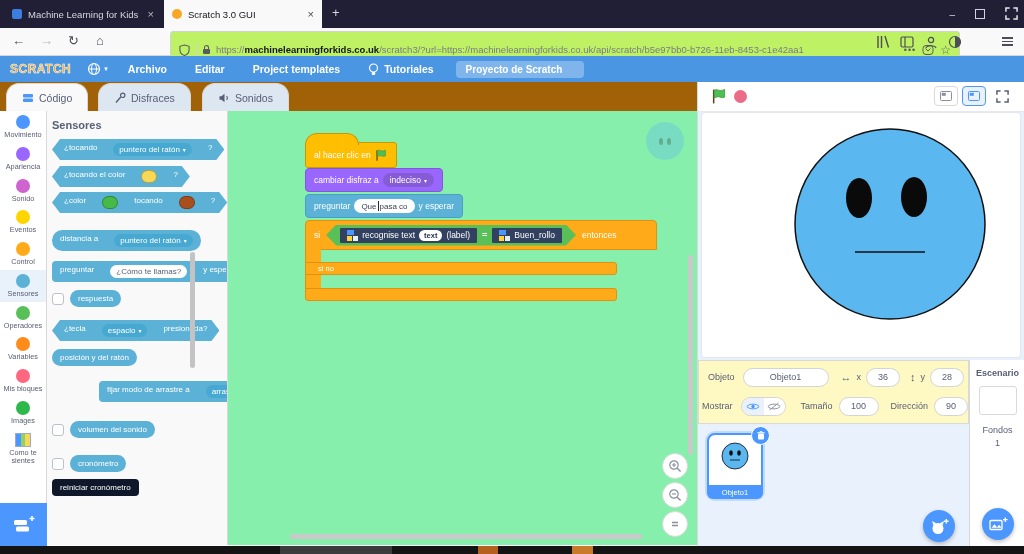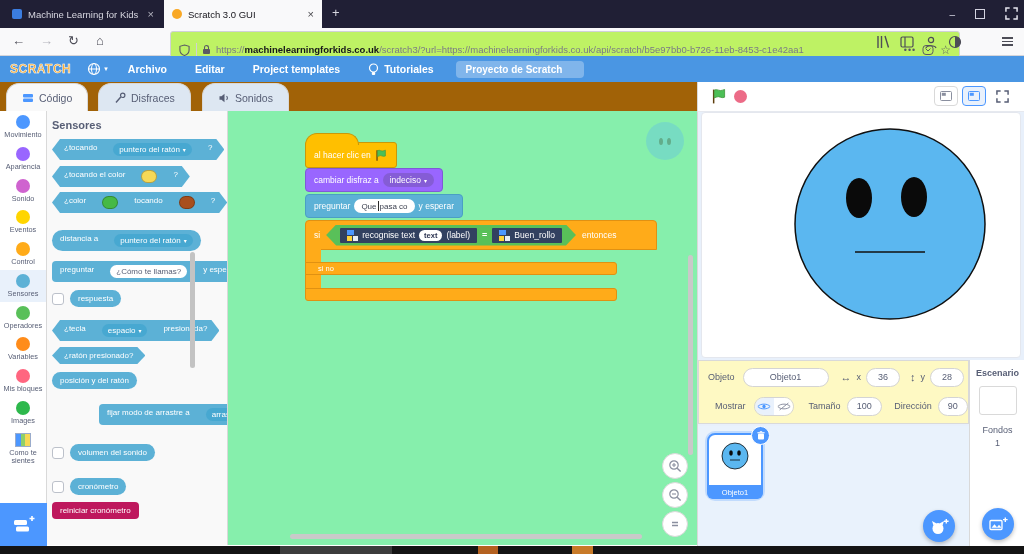--- a/index.html
+++ b/index.html
@@ -400,25 +400,20 @@
             <span class="bt">respuesta</span>
           </div>
         </div>
         <div class="prow" style="margin-top: 13px;">
           <div class="pb hex" style="background: rgb(92, 177, 214);">
             <span class="bt">¿tecla</span>
             <span class="bdd" style="background: rgb(71, 168, 209);">espacio<span class="bcaret">▾</span></span>
             <span class="bt">presionada?</span>
           </div>
         </div>
-        <div class="prow" style="margin-top: 6px;">
-          <div class="pb hex" style="background: rgb(92, 177, 214);">
-            <span class="bt">¿ratón presionado?</span>
-          </div>
-        </div>
         <div class="prow" style="margin-top: 8px;">
           <div class="pb oval" style="background: rgb(92, 177, 214);">
             <span class="bt">posición y del ratón</span>
           </div>
         </div>
         <div class="prow" style="margin-top: 15px; padding-left: 47px;">
           <div class="pb stack" style="background: rgb(92, 177, 214);">
             <span class="bt">fijar modo de arrastre a</span>
             <span class="bdd" style="background: rgb(71, 168, 209);">arrastrable<span class="bcaret">▾</span></span>
           </div>
@@ -429,21 +424,21 @@
             <span class="bt">volumen del sonido</span>
           </div>
         </div>
         <div class="prow" style="margin-top: 17px;">
           <span class="pcheck"></span>
           <div class="pb oval" style="background: rgb(92, 177, 214);">
             <span class="bt">cronómetro</span>
           </div>
         </div>
         <div class="prow" style="margin-top: 7px;">
-          <div class="pb stack" style="background: #be185d;">
+          <div class="pb stack" style="background: #0f172a;">
             <span class="bt">reiniciar cronómetro</span>
           </div>
         </div>
       </div>
   </div>
   <div class="pal-scrollbar"></div>
 
   <div class="canvas">
     <div class="watermark">
         <i></i>
@@ -546,21 +541,21 @@
         <span style="margin-left:9px">Objeto</span>
         <span class="pill" style="width:84px;margin-left:8px">Objeto1</span>
         <span class="arrowico" style="margin-left:12px">↔</span>
         <span style="margin-left:5px">x</span>
         <span class="pill" style="width:32px;margin-left:5px">36</span>
         <span class="arrowico" style="margin-left:10px">↕</span>
         <span style="margin-left:5px">y</span>
         <span class="pill" style="width:32px;margin-left:5px">28</span>
       </div>
       <div class="inforow" style="top:36px;height:18px">
-        <span style="margin-left:16px">Mostrar</span>
+        <span style="margin-left:3px">Mostrar</span>
         <span class="eyebtns" style="margin-left:8px">
           <span class="eyebtn sel">
             <svg width="14" height="9" viewBox="0 0 16 10">
               <path d="M1 5c2.5-3.6 11.5-3.6 14 0-2.5 3.6-11.5 3.6-14 0z" fill="none" stroke="#4c97ff" stroke-width="1.1"></path>
               <circle cx="8" cy="5" r="1.9" fill="#4c97ff"></circle>
             </svg>
           </span>
           <span class="eyebtn">
             <svg width="14" height="9" viewBox="0 0 16 10">
               <path d="M1 5c2.5-3.6 11.5-3.6 14 0-2.5 3.6-11.5 3.6-14 0z" fill="none" stroke="#8a8f9f" stroke-width="1.1"></path>

